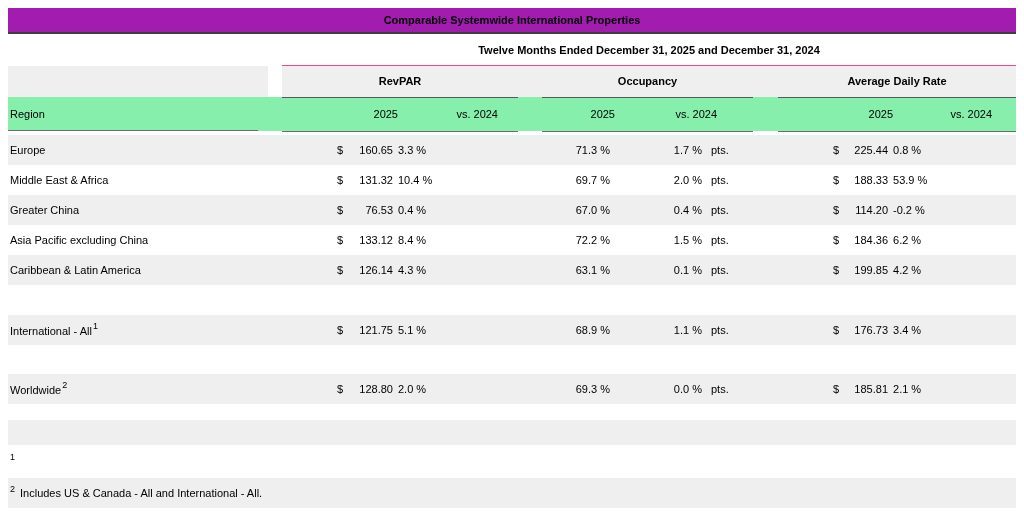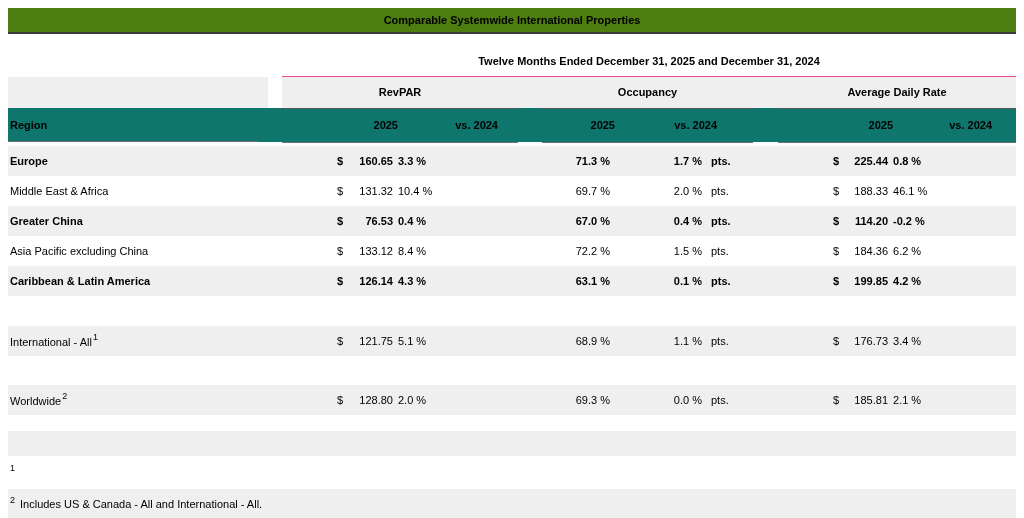--- a/index.html
+++ b/index.html
@@ -1,53 +1,53 @@
 <!DOCTYPE html>
 <html><head>
 <meta charset="utf-8">
 <style>
   html,body{margin:0;padding:0;}
   body{
     width:1024px;height:518px;background:#ffffff;color:#000;
     font-family:"Liberation Sans", sans-serif;font-size:11px;overflow:hidden;
   }
   .title-bar{
-    margin:8px 8px 11px 8px;height:24px;background:#4d7c0f;
+    margin:8px 8px 0 8px;height:24px;background:#a21caf;
     border-bottom:2px solid #3d3d3d;
     display:flex;align-items:center;justify-content:center;
     font-weight:bold;
   }
   .subtitle-row{margin:0 8px;height:32px;position:relative;}
   .subtitle{
     position:absolute;left:274px;right:0;top:0;bottom:0;
     border-bottom:1px solid #ec4899;
     display:flex;align-items:center;justify-content:center;font-weight:bold;
   }
   table{border-collapse:collapse;table-layout:fixed;width:1008px;margin:0 8px;font-size:11px;}
   td{padding:0;vertical-align:middle;white-space:nowrap;overflow:hidden;}
   
   tr.group-row td{height:15px;background:#efefef;}
   tr.group-row td.gh-region{background:transparent;}
   tr.group-row td.gh-region .gh-left-band{width:260px;height:31px;background:#efefef;}
   td.group-label{border-bottom:1.5px solid #58585a;text-align:center;font-weight:bold;}
   
-  tr.colhdr-row td{height:33px;font-weight:bold;background:#0f766e;}
+  tr.colhdr-row td{height:33px;font-weight:normal;background:#86efac;}
   td.region-hdr{position:relative;padding-left:2px;}
   td.region-hdr::after{
     content:"";position:absolute;left:0;bottom:0;width:250px;height:0;
     border-bottom:1.5px solid #6e6e6e;
   }
   td.colhdr-underline{border-bottom:1.5px solid #6e6e6e;}
   td.hdr-year{text-align:right;}
   td.hdr-vs-rp{text-align:right;padding-right:20px;}
   td.hdr-vs-oc{text-align:right;padding-right:36px;}
   td.hdr-vs-adr{text-align:right;padding-right:24px;}
   
   tr.data-row td{height:30px;}
-  tr.band td{background:#efefef;font-weight:bold;}
+  tr.band td{background:#efefef;}
   tr.spacer3 td{height:3px;background:#fff;}
   tr.spacer30 td{height:30px;background:#fff;}
   tr.spacer29 td{height:29px;background:#fff;}
   td.region-cell{padding-left:2px;}
   .cur-wrap{display:flex;justify-content:space-between;padding-left:55px;padding-right:5px;}
   td.num-right{text-align:right;padding-right:5px;}
   td.vs-right{text-align:left;padding-right:6px;}
   td.pts-cell{text-align:left;padding-left:4px;}
   tr.summary td{font-weight:normal;}
   sup.fnref{font-size:9px;position:relative;top:-1px;margin-left:1px;}
@@ -148,21 +148,21 @@
     <td class="num-right">69.7 %</td>
     <td class="num-right">2.0 %</td>
     <td class="pts-cell">pts.</td>
     <td></td>
     <td>
           <div class="cur-wrap">
             <span>$</span>
             <span>188.33</span>
           </div>
         </td>
-    <td class="vs-right">46.1 %</td>
+    <td class="vs-right">53.9 %</td>
   </tr>
 
   <tr class="data-row band">
     <td class="region-cell">Greater China</td>
     <td>
           <div class="cur-wrap">
             <span>$</span>
             <span>76.53</span>
           </div>
         </td>

